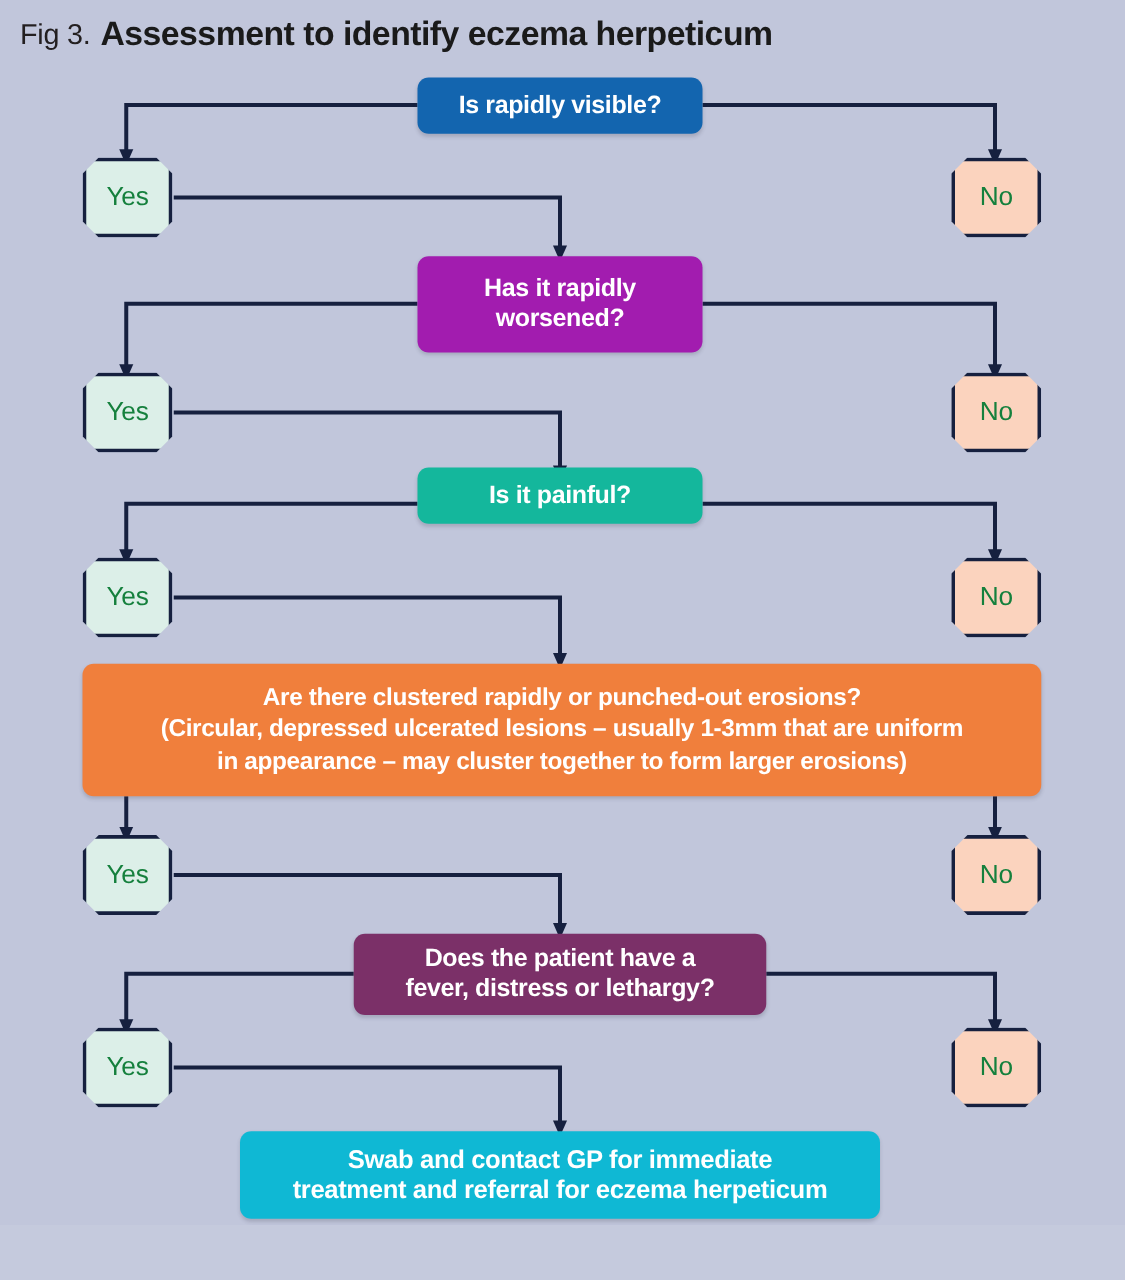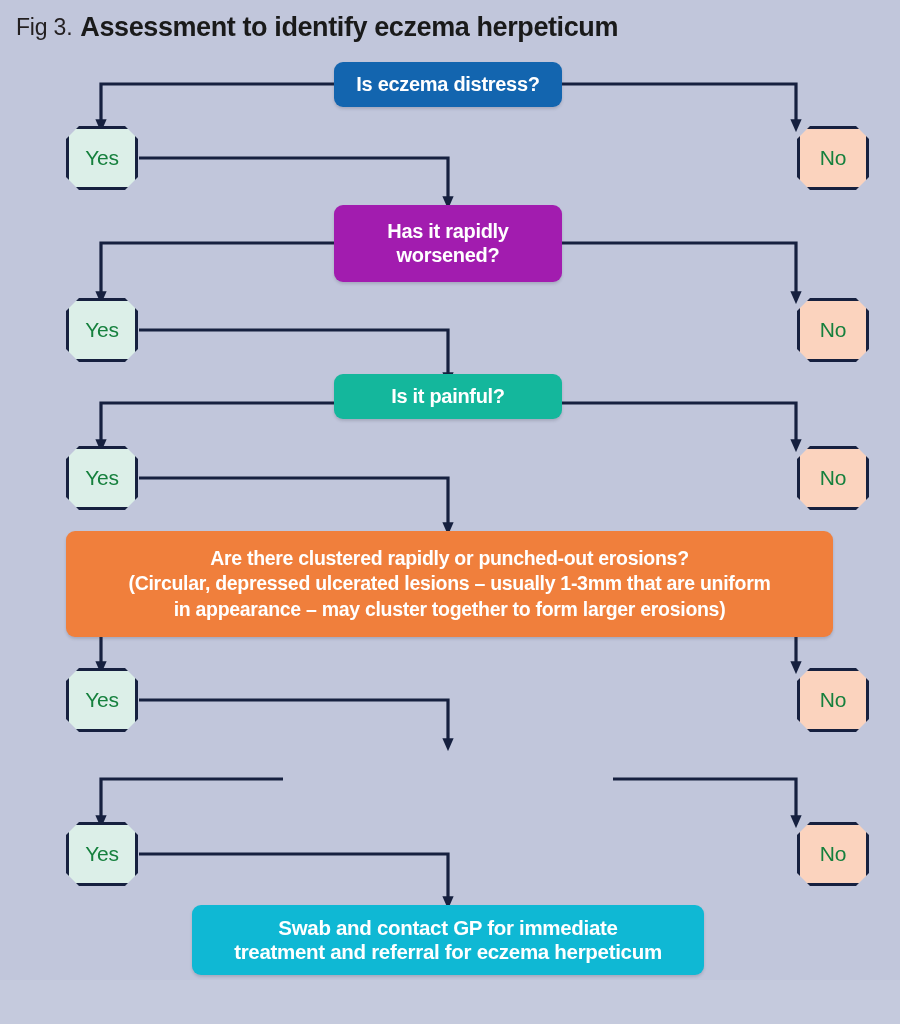--- a/index.html
+++ b/index.html
@@ -105,21 +105,21 @@
     clip-path: polygon(
       13px 0, calc(100% - 13px) 0,
       100% 13px, 100% calc(100% - 13px),
       calc(100% - 13px) 100%, 13px 100%,
       0 calc(100% - 13px), 0 13px);
     color: #15803d;
     font-size: 21px;
     font-weight: 400;
     letter-spacing: -0.2px;
   }
-  .answer.no { background: #fbd3be; margin-left: 36px; }
+  .answer.no { background: #fbd3be; }
 </style>
 </head>
 <body>
 
 <div id="figure">
 
   <div id="title-bar">
     <span id="title-prefix">Fig 3.</span>
     <span id="title-main">Assessment to identify eczema herpeticum</span>
   </div>
@@ -158,21 +158,21 @@
 
       <path d="M 283 779 L 101 779 L 101 822" marker-end="url(#arrow)"></path>
 
       <path d="M 613 779 L 796 779 L 796 822" marker-end="url(#arrow)"></path>
 
       <path d="M 139 854 L 448 854 L 448 903" marker-end="url(#arrow)"></path>
     </g>
   </svg>
 
   <div class="node question" style="left:334px; top:62px; width:228px; height:45px; background:#1365af; font-size:20px;">
-    <span class="q-text">Is eczema distress?</span>
+    <span class="q-text">Is rapidly visible?</span>
   </div>
 
   <div class="node answer" style="left:66px; top:126px; width:72px; height:64px;">
     <span>Yes</span>
   </div>
 
   <div class="node answer no" style="left:761px; top:126px; width:72px; height:64px;">
     <span>No</span>
   </div>
 
@@ -208,20 +208,24 @@
   </div>
 
   <div class="node answer" style="left:66px; top:668px; width:72px; height:64px;">
     <span>Yes</span>
   </div>
 
   <div class="node answer no" style="left:761px; top:668px; width:72px; height:64px;">
     <span>No</span>
   </div>
 
+  <div class="node question" style="left:283px; top:747px; width:330px; height:65px; background:#7b3068; font-size:20px; flex-direction:column;">
+    <span class="q-text">Does the patient have a</span>
+    <span class="q-text">fever, distress or lethargy?</span>
+  </div>
 
   <div class="node answer" style="left:66px; top:822px; width:72px; height:64px;">
     <span>Yes</span>
   </div>
 
   <div class="node answer no" style="left:761px; top:822px; width:72px; height:64px;">
     <span>No</span>
   </div>
 
   <div class="node question" style="left:192px; top:905px; width:512px; height:70px; background:#0fb8d4; font-size:20.5px; flex-direction:column;text-align:right;">

